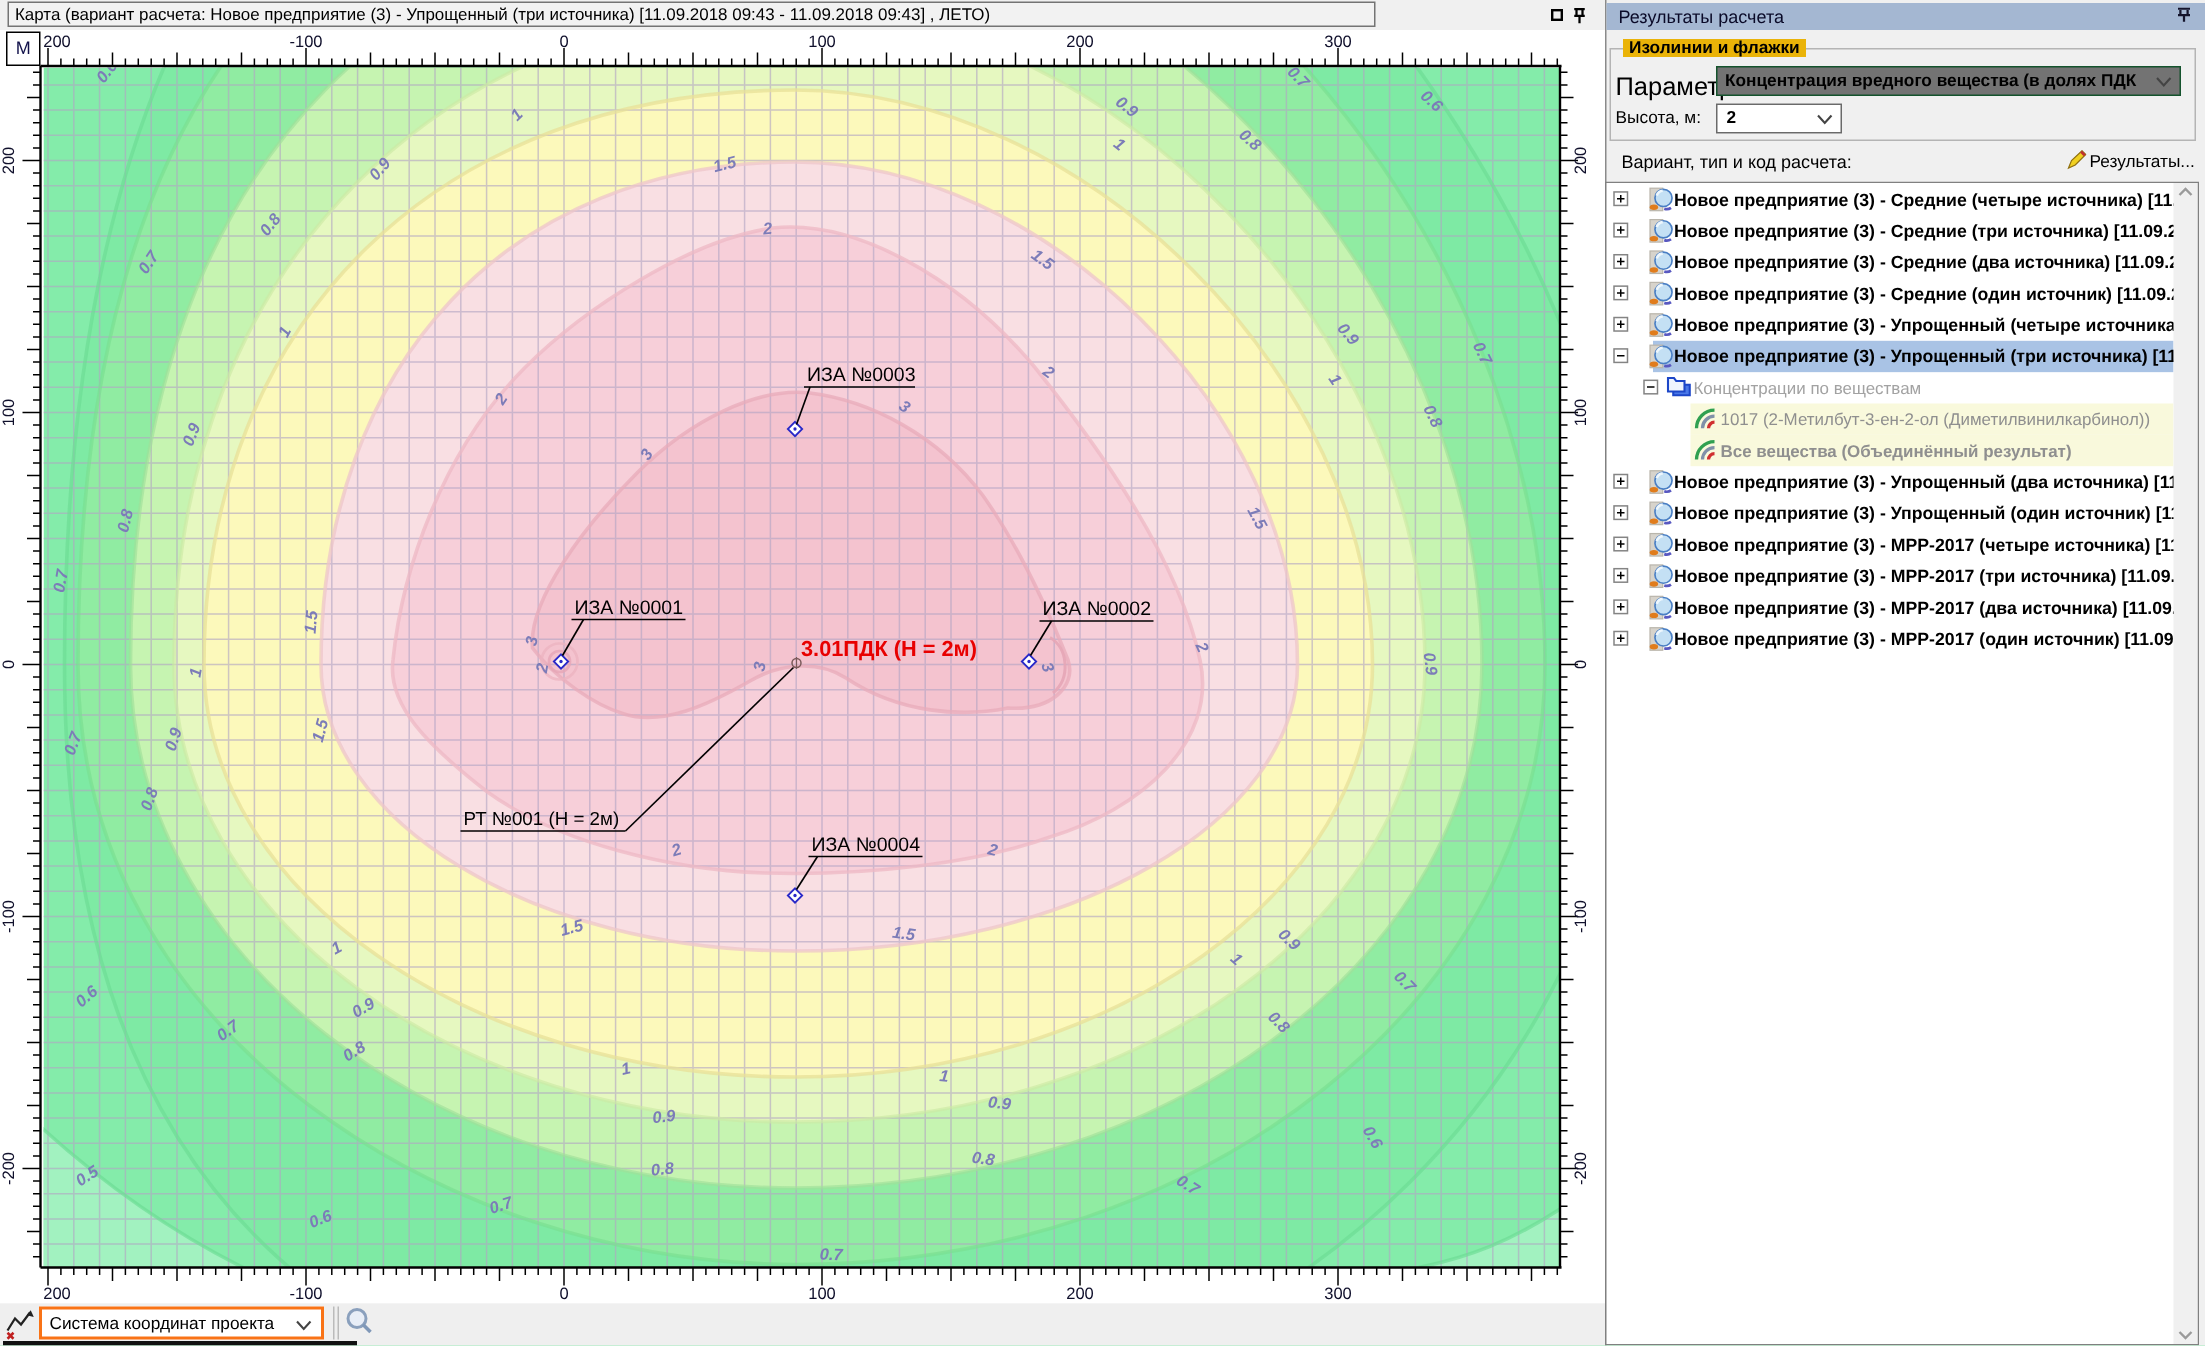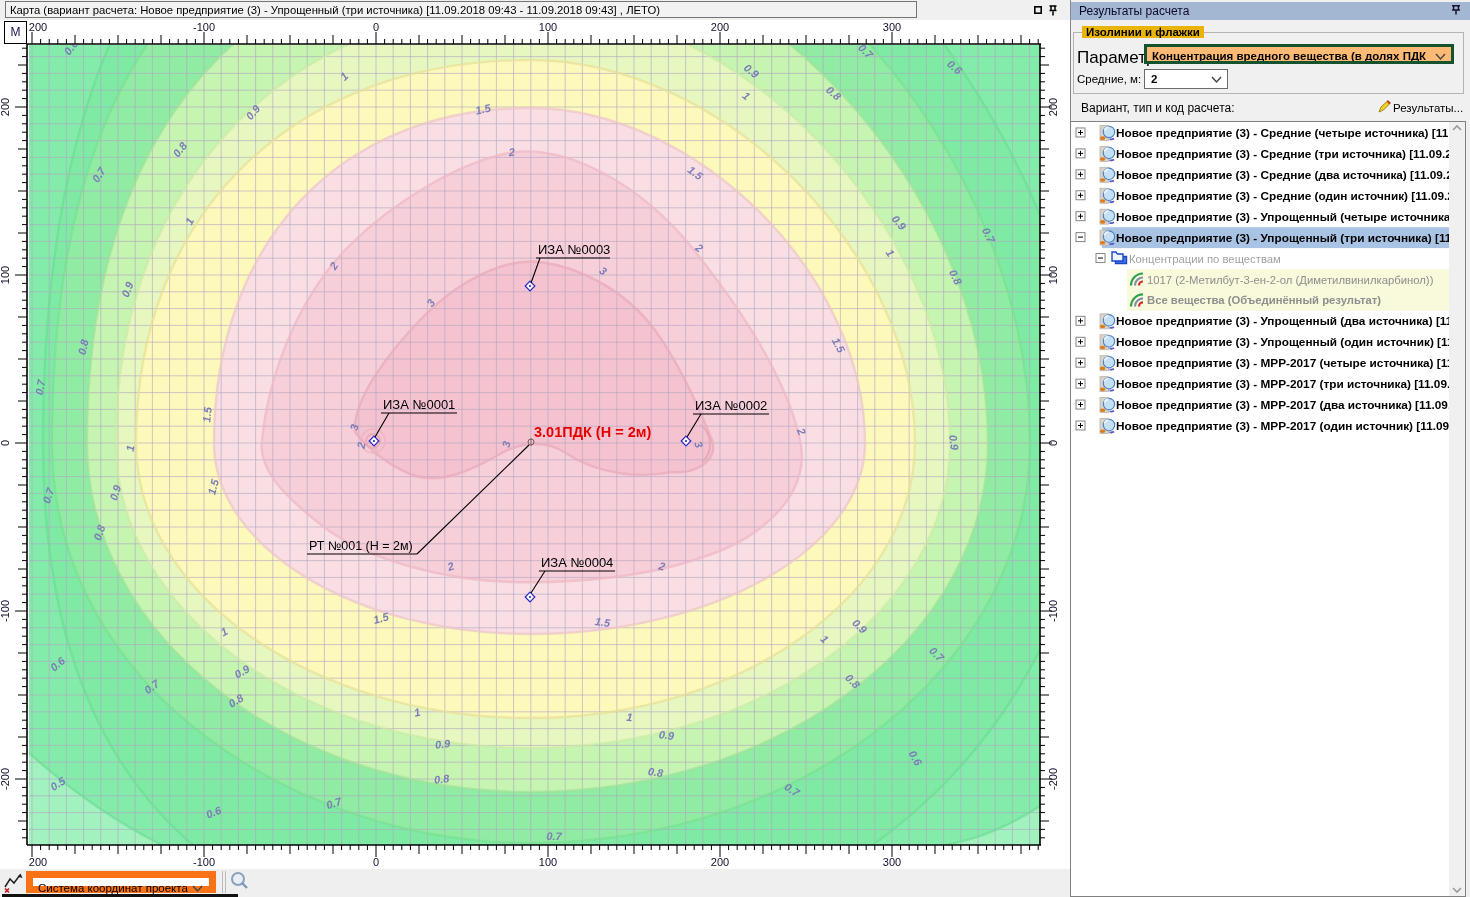--- a/index.html
+++ b/index.html
@@ -168,21 +168,21 @@
 <path d="M 531 438 V 446" stroke="#7a5a5a" stroke-width="0.8"></path>
 <text x="534" y="437" font-size="14.5" font-weight="bold" fill="#e80000">3.01ПДК (Н = 2м)</text>
 </svg>
 
 <div class="abs" style="left:0;top:869px;width:1070px;height:28px;background:#efefef"></div>
 <svg class="abs" width="24" height="24" viewBox="0 0 24 24" style="left:2px;top:871px">
  <path d="M 3 16 L 8 8 L 12 12 L 18 4" stroke="#222" stroke-width="1.5" fill="none"></path>
  <path d="M 18.5 2.5 l 2 4.5 -4.7 -1.2 z" fill="#222"></path>
  <path d="M 3 17.5 l 4 4 M 7 17.5 l -4 4" stroke="#c02020" stroke-width="1.7"></path>
 </svg>
-<div class="abs" style="left:26px;top:871px;width:190px;height:22px;background:#fff;border:7px solid #f97316;font-size:11.5px;line-height:20px;padding-left:5px;color:#000">Система координат проекта
+<div class="abs" style="left:26px;top:871px;width:190px;height:22px;background:#fff;border:2px solid #f97316;font-size:11.5px;line-height:20px;padding-left:5px;color:#000">Система координат проекта
  <svg width="12" height="8" viewBox="0 0 12 8" style="position:absolute;right:5px;top:7px">
       <path d="M 1 1 L 5.5 6 L 10 1" stroke="#444" stroke-width="1.4" fill="none"></path>
     </svg>
 </div>
 <div class="abs" style="left:222px;top:871px;width:1px;height:22px;background:#bbb"></div>
 <div class="abs" style="left:225px;top:871px;width:1px;height:22px;background:#bbb"></div>
 <svg class="abs" width="22" height="22" viewBox="0 0 22 22" style="left:228px;top:870px">
  <circle cx="10" cy="9" r="6" stroke="#8098b8" stroke-width="2" fill="#e8eef8" opacity="0.9"></circle>
  <path d="M 14 13 L 19 18" stroke="#8098b8" stroke-width="2.4"></path>
 </svg>
@@ -192,26 +192,26 @@
 <div class="abs" style="left:1070px;top:0;width:400px;height:897px;background:#f0f0f0"></div>
 <div class="abs" style="left:1070px;top:0;width:1px;height:897px;background:#8a8a8a"></div>
 <div class="abs" style="left:1071px;top:2px;width:440px;height:18px;background:#a4b7d2;font-size:12px;color:#0a0a28;line-height:18px;padding-left:8px">Результаты расчета</div>
 <svg class="abs" width="12" height="10" viewBox="0 0 12 10" style="left:1451px;top:5px">
  <path d="M 1 0.8 H 9 M 2.6 1.6 V 4.4 M 7.4 1.6 V 4.4 M 1 5 H 9 M 5 5.8 V 9.5" stroke="#14142c" stroke-width="1.5" fill="none"></path>
 </svg>
 
 <div class="abs" style="left:1073px;top:32px;width:391px;height:62px;border:1px solid #b4b4b4"></div>
 <div class="abs" style="left:1082px;top:26px;background:#eab308;padding:0 4px;font-size:11.5px;font-weight:bold;color:#000">Изолинии и флажки</div>
 <div class="abs" style="left:1077px;top:48px;font-size:17px;color:#000">Параметр:</div>
-<div class="abs" style="left:1144px;top:44px;width:310px;height:20px;background:#fdba74;border:3px solid #14532d;font-size:11.5px;font-weight:bold;line-height:18px;padding-left:5px;white-space:nowrap;overflow:hidden">Концентрация вредного вещества (в долях ПДК
+<div class="abs" style="left:1144px;top:44px;width:310px;height:20px;background:#737373;border:1px solid #14532d;font-size:11.5px;font-weight:bold;line-height:18px;padding-left:5px;white-space:nowrap;overflow:hidden">Концентрация вредного вещества (в долях ПДК
  <svg width="12" height="8" viewBox="0 0 12 8" style="position:absolute;right:4px;top:6px">
       <path d="M 1 1 L 5.5 6 L 10 1" stroke="#444" stroke-width="1.4" fill="none"></path>
     </svg>
 </div>
-<div class="abs" style="left:1077px;top:73px;font-size:11.5px;color:#000">Средние, м:</div>
+<div class="abs" style="left:1077px;top:73px;font-size:11.5px;color:#000">Высота, м:</div>
 <div class="abs" style="left:1144px;top:69px;width:84px;height:20px;background:#fff;border:1px solid #6a6a6a;font-size:11.5px;font-weight:bold;line-height:18px;padding-left:6px">2
  <svg width="12" height="8" viewBox="0 0 12 8" style="position:absolute;right:4px;top:6px">
       <path d="M 1 1 L 5.5 6 L 10 1" stroke="#444" stroke-width="1.4" fill="none"></path>
     </svg>
 </div>
 <div class="abs" style="left:1081px;top:101px;font-size:12px;font-weight:normal;color:#000">Вариант, тип и код расчета:</div>
 <svg class="abs" width="14" height="14" viewBox="0 0 14 14" style="left:1377px;top:100px">
  <path d="M 2 12 L 4 7 L 11 0.5 L 13.5 3 L 6.5 10 Z" fill="#f0d020" stroke="#907010" stroke-width="0.8"></path>
  <path d="M 11 0.5 L 13.5 3 L 12.2 4.2 L 9.8 1.8 Z" fill="#c03030"></path>
 </svg>

